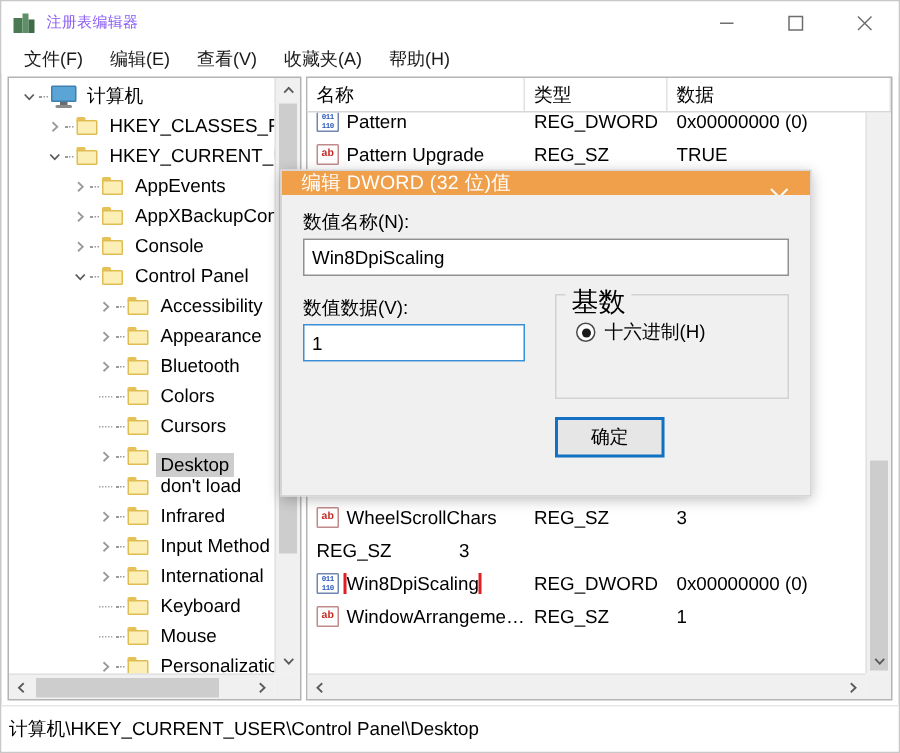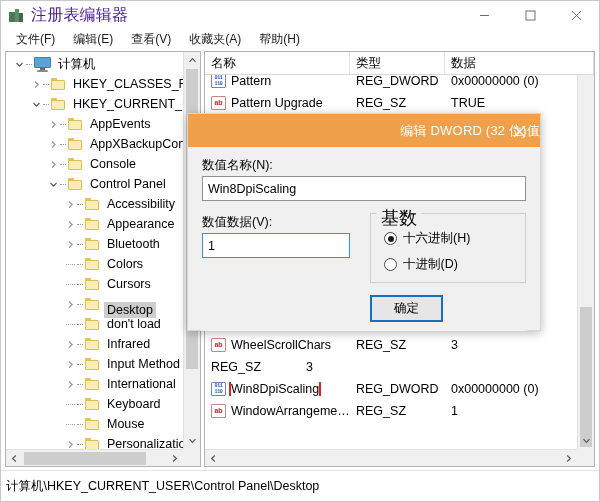--- a/index.html
+++ b/index.html
@@ -11,21 +11,21 @@
   }
   .app{position:relative;width:600px;height:502px;background:#fff;border:1px solid #c8c8c8;box-sizing:border-box;}
 
   
   .titlebar{height:28px;display:flex;align-items:center;background:#fff;position:relative;}
   .app-icon{width:16px;height:16px;margin-left:7px;margin-right:7px;position:relative;flex:none;}
   .app-icon .blk{position:absolute;background:#4a7a54;}
   .app-icon .b1{left:1px;top:5px;width:6px;height:10px;}
   .app-icon .b2{left:7px;top:2px;width:4px;height:13px;background:#5e8f68;}
   .app-icon .b3{left:11px;top:6px;width:4px;height:9px;background:#3f6b49;}
-  .app-title{font-size:16px;color:#4c1d95;letter-spacing:.2px;}
+  .app-title{font-size:10px;color:#8b5cf6;letter-spacing:.2px;}
   .wincontrols{position:absolute;right:0;top:0;height:28px;display:flex;}
   .wc{width:46px;height:28px;display:flex;align-items:center;justify-content:center;color:#6e6e6e;}
   .wc svg{display:block;}
 
   
   .menubar{height:20px;display:flex;align-items:center;padding-left:6px;background:#fff;}
   .menu-item{font-size:12px;color:#1a1a1a;padding:1px 9px;white-space:nowrap;}
 
   
   .content{position:absolute;left:4px;right:4px;top:50px;bottom:34px;display:flex;}
@@ -86,21 +86,21 @@
   .sb-thumb-v{position:absolute;left:2px;right:2px;background:#cdcdcd;}
   .sb-thumb-h{height:13px;background:#cdcdcd;flex:none;}
   .sb-track-h{flex:1;height:17px;}
 
   
   .statusbar{position:absolute;left:0;right:0;bottom:0;height:30px;display:flex;align-items:center;padding-left:5px;background:#fff;border-top:1px solid #e6e6e6;}
   .status-text{font-size:12.5px;color:#000;white-space:nowrap;}
 
   
   .dialog{position:absolute;left:186px;top:112px;width:354px;height:218px;background:#f0f0f0;border:1px solid #d6d6d6;box-shadow:0 2px 9px rgba(0,0,0,.28);box-sizing:border-box;z-index:50;}
-  .dlg-title{height:33px;background:#f0a04b;display:flex;align-items:center;position:relative;justify-content:flex-end;}
+  .dlg-title{height:16px;background:#f0a04b;display:flex;align-items:center;position:relative;}
   .dlg-title-text{font-size:13px;color:#fff;padding-left:13px;letter-spacing:.2px;}
   .dlg-close{position:absolute;right:0;top:0;width:42px;height:34px;display:flex;align-items:center;justify-content:center;color:#fff;}
   .dlg-body{position:relative;height:184px;background:#f0f0f0;border-radius:17px;}
   .fld-label{position:absolute;font-size:12.5px;color:#000;}
   .txtinput{position:absolute;background:#fff;border:1px solid #919191;box-sizing:border-box;display:flex;align-items:center;padding-left:5px;font-size:12.5px;color:#000;}
   .txtinput.focused{border:1px solid #3c8fd4;}
   .groupbox{position:absolute;border:1px solid #d2d2d2;box-sizing:border-box;}
   .group-title{position:absolute;font-size:18px;color:#000;background:#f0f0f0;padding:0 4px;}
   .radio-row{position:absolute;display:flex;align-items:center;}
   .radio{width:13px;height:13px;border:1px solid #4a4a4a;border-radius:50%;box-sizing:border-box;margin-right:6px;background:#fff;position:relative;flex:none;}
@@ -696,22 +696,18 @@
         <span>1</span>
       </div>
 
       <div class="groupbox" style="left:182px;top:66px;width:156px;height:70px;"></div>
       <div class="group-title" style="left:189px;top:59px;">基数</div>
 
       <div class="radio-row" style="left:196px;top:83px;">
         <span class="radio on"></span>
         <span class="radio-lbl">十六进制(H)</span>
       </div>
-      <div class="radio-row" style="left:196px;top:109px;">
-        <span class="radio"></span>
-        <span class="radio-lbl">十进制(D)</span>
-      </div>
 
       <div class="dlg-btn default" style="left:182px;top:148px;width:73px;">确定</div>
     </div>
   </div>
 
 </div>
 
 </body></html>

